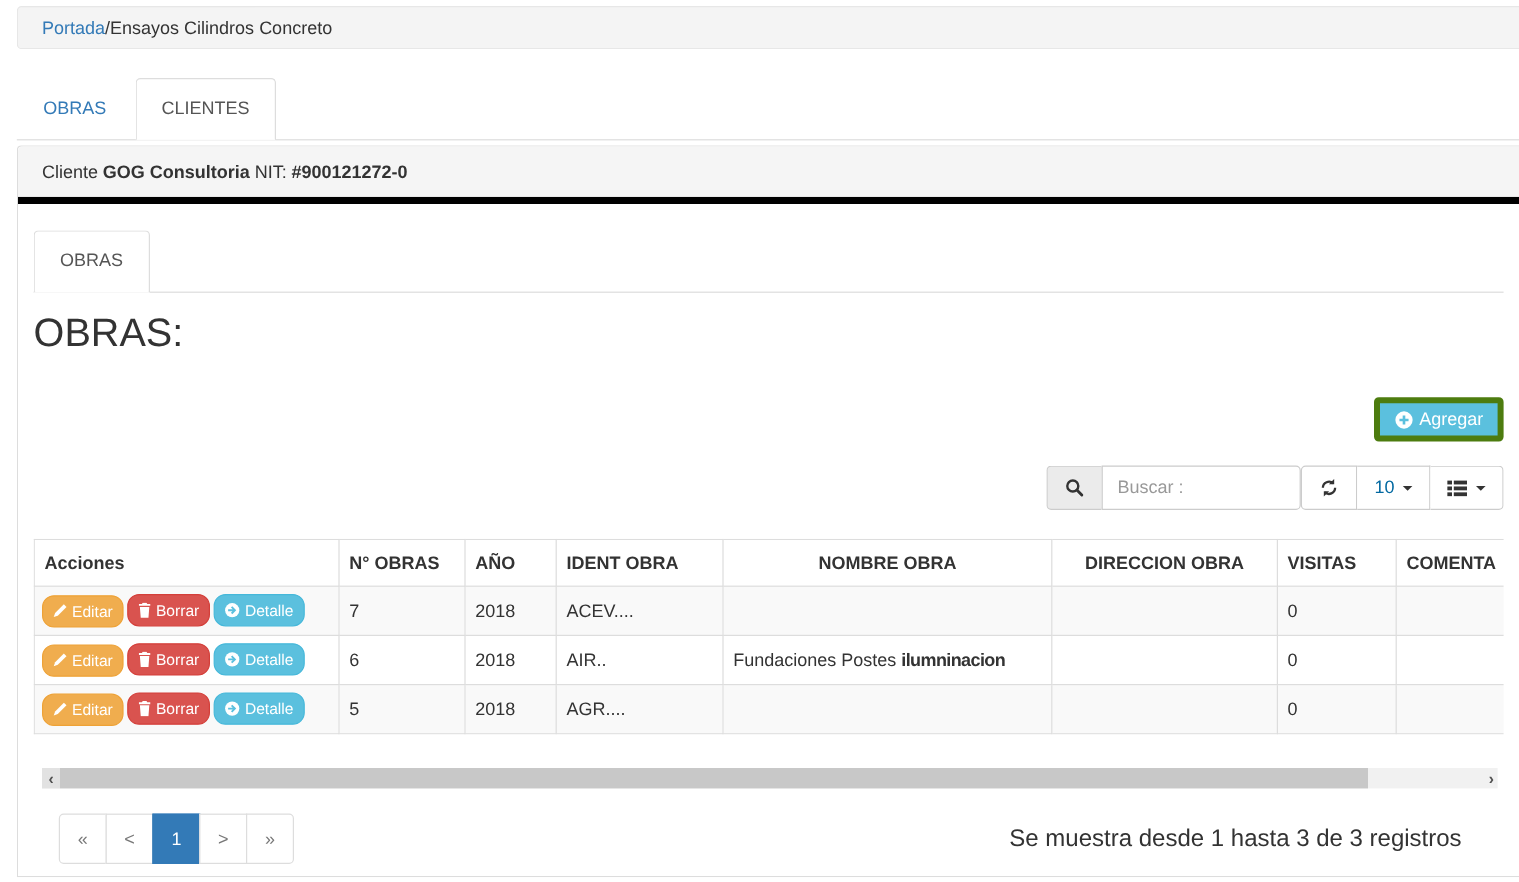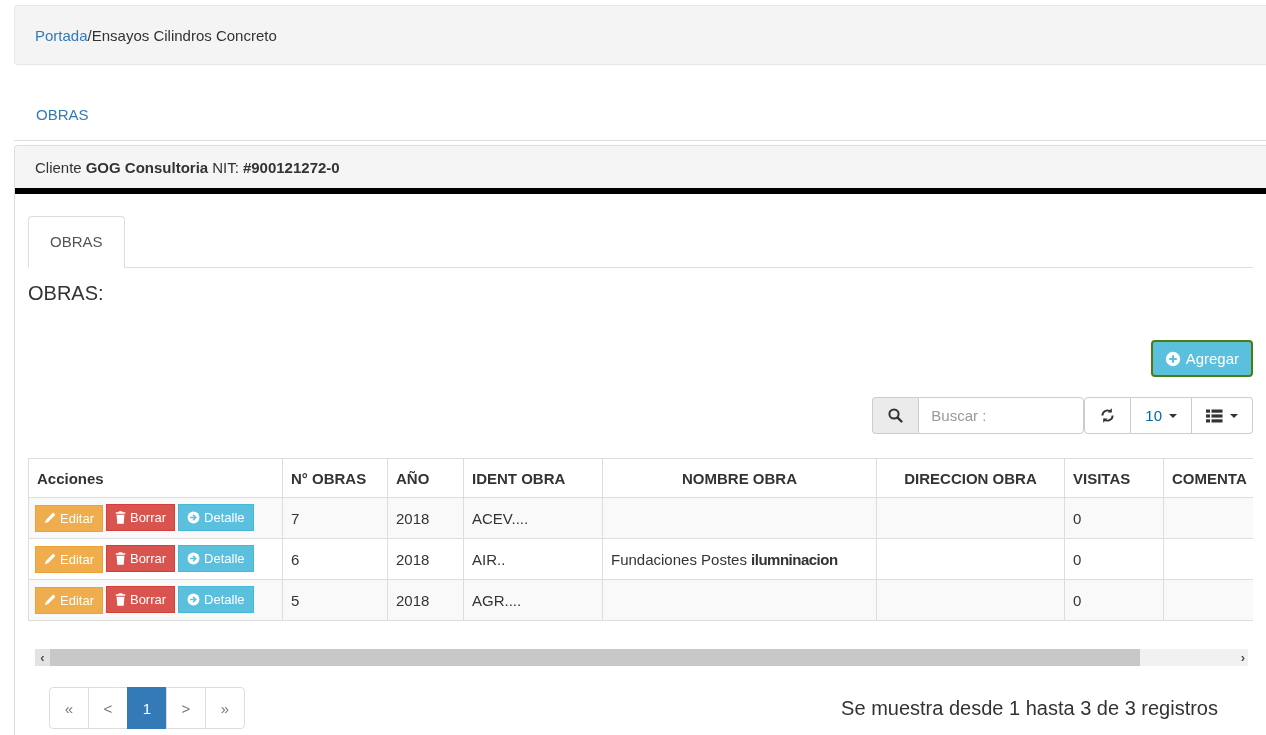--- a/index.html
+++ b/index.html
@@ -6,21 +6,21 @@
   html,body { margin:0; padding:0; }
   body {
     width:1266px; height:735px; overflow:hidden;
     font-family:"Liberation Sans", sans-serif;
     font-size:15px; color:#333; background:#fff;
   }
   a { text-decoration:none; }
 
   
   .breadcrumb-bar {
-    margin:5px 0 0 14px; height:60px;
+    margin:5px 0 0 14px; height:36px;
     background:#f4f4f4; border:1px solid #e7e7e7; border-right:none;
     border-radius:4px 0 0 4px;
     display:flex; align-items:center; padding:0 20px;
   }
   .crumb-link { color:#337ab7; cursor:pointer; }
   .crumb-current { color:#333; }
 
   
   .nav-tabs {
     display:flex; align-items:flex-end;
@@ -41,26 +41,26 @@
   
   .panel { margin:4px 0 0 14px; border:1px solid #ddd; border-right:none; border-radius:4px 0 0 0; min-height:576px; }
   .panel-heading {
     height:48px; background:#f5f5f5; border-bottom:6px solid #000000;
     display:flex; align-items:center; padding:0 20px; gap:4px;
     border-radius:4px 0 0 0;
   }
   .panel-heading b { font-weight:700; }
   .panel-body { padding:22px 13px 10px; }
 
-  .section-title { font-size:20px; font-weight:400; margin:14px 0 0 0; color:#333; }
+  .section-title { font-size:33px; font-weight:400; margin:14px 0 0 0; color:#333; }
 
   
   .toolbar-row1 { display:flex; justify-content:flex-end; align-items:center; margin-top:35px; }
   .btn { display:inline-flex; align-items:center; gap:5px; border-radius:4px; font-size:15px; cursor:pointer; }
-  .btn-add { background:#5bc0de; border:2px solid #4d7c0f; color:#fff; height:37px; padding:0 12px; }
+  .btn-add { background:#5bc0de; border:5px solid #4d7c0f; color:#fff; height:37px; padding:0 12px; }
   .btn-export { background:#fff; border:1px solid #ccc; color:#333; height:44px; padding:0 13px; }
 
   .toolbar-row2 { display:flex; justify-content:flex-end; align-items:center; margin-top:20px; }
   .search-group { display:flex; height:37px; }
   .search-addon {
     width:46px; background:#ebebeb; border:1px solid #ccc; border-right:none;
     border-radius:4px 0 0 4px; display:flex; align-items:center; justify-content:center; cursor:pointer;
   }
   .search-input {
     width:166px; height:37px; border:1px solid #ccc; border-radius:0 4px 4px 0;
@@ -81,21 +81,21 @@
   
   .table-wrap { margin-top:24px; overflow:hidden; width:100%; }
   table { border-collapse:collapse; table-layout:fixed; width:1320px; font-size:15px; }
   th, td { border:1px solid #ddd; padding:8px; overflow:hidden; white-space:nowrap; }
   th { font-weight:700; height:39px; text-align:left; color:#333; }
   th.center { text-align:center; }
   td { height:41px; color:#333; }
   tbody tr:nth-child(odd) { background:#f9f9f9; }
   .actions-cell { padding:4px 6px; white-space:nowrap; }
   .abtn {
-    display:inline-flex; align-items:center; gap:4px; color:#fff; border-radius:0;
+    display:inline-flex; align-items:center; gap:4px; color:#fff; border-radius:10px;
     font-size:13px; padding:5px 8px; border:1px solid transparent; cursor:pointer; margin-right:3px;
   }
   .abtn-edit { background:#f0ad4e; border-color:#eea236; }
   .abtn-del { background:#d9534f; border-color:#d43f3a; }
   .abtn-detail { background:#5bc0de; border-color:#46b8da; }
   .bold-part { font-weight:700; letter-spacing:-0.5px; }
 
   
   .hscroll { margin:28px 0 0 7px; width:1213px; height:17px; background:#f1f1f1; position:relative; }
   .hs-left {
@@ -126,20 +126,21 @@
 <body>
 
 <div class="breadcrumb-bar">
   <a class="crumb-link">Portada</a>
     <span class="crumb-current">/</span>
     <span class="crumb-current">Ensayos Cilindros Concreto</span>
 </div>
 
 <div class="nav-tabs level1">
   <div class="tab">OBRAS</div>
+  <div class="tab active">CLIENTES</div>
 </div>
 
 <div class="panel">
   <div class="panel-heading">
     <span>Cliente</span>
     <b>GOG Consultoria</b>
     <span>NIT:</span>
     <b>#900121272-0</b>
   </div>
   <div class="panel-body">

